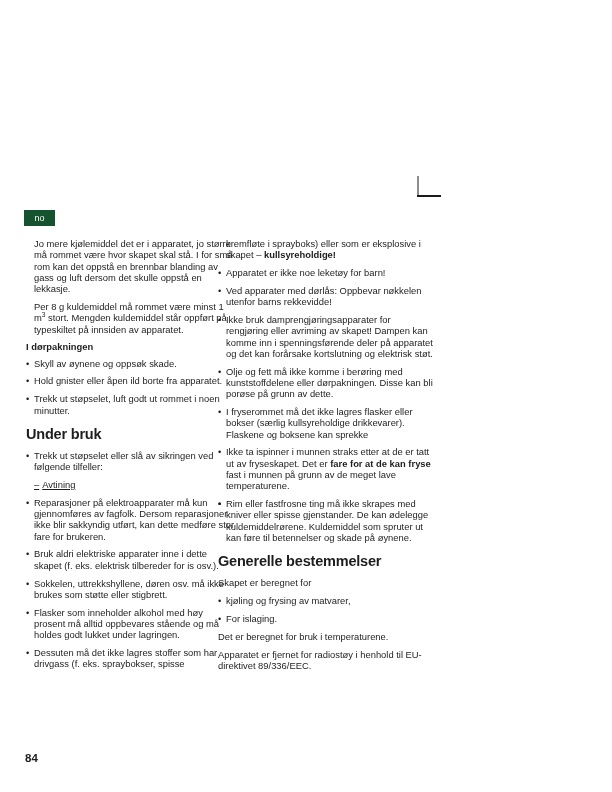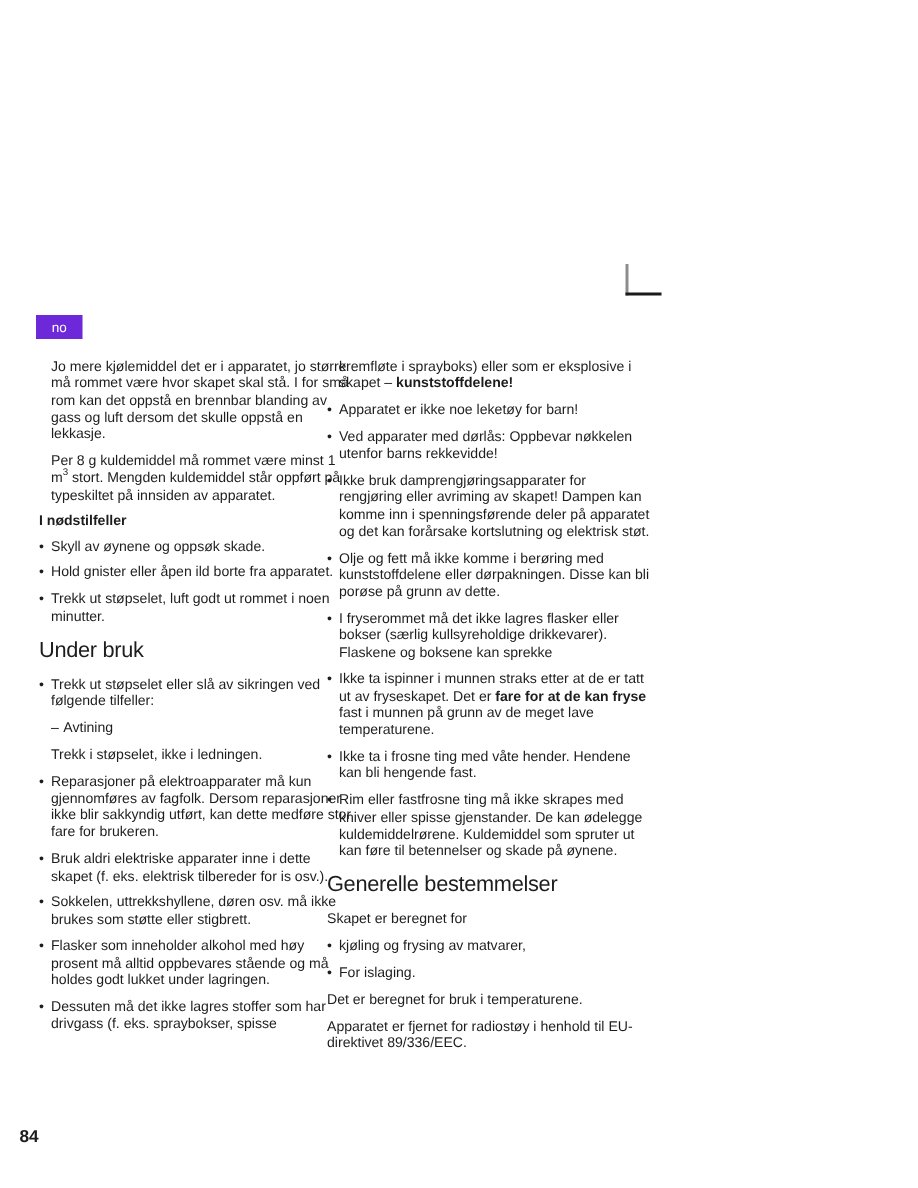--- a/index.html
+++ b/index.html
@@ -11,83 +11,82 @@
     color:#1d1d1d;
     overflow:hidden;
   }
   
   .cm-v { position:absolute; left:417px; top:176px; width:2px; height:21px; background:#8d8d8d; }
   .cm-h { position:absolute; left:417px; top:195px; width:24px; height:2px; background:#1b1b1b; }
   
   .badge {
     position:absolute; left:24px; top:210px;
     width:31px; height:16px;
-    background:#6d28d9; color:#ffffff;
+    background:#14532d; color:#ffffff;
     font-size:9px; line-height:16px; text-align:center;
   }
   
   .col { position:absolute; top:238px; font-size:9.4px; line-height:11.3px; }
   .col-left  { left:26px;  width:209px; }
   .col-right { left:218px; width:216px; }
   .para { margin:0 0 6.5px 0; }
   .ind  { padding-left:8px; }
   .item { position:relative; padding-left:8px; margin:0 0 6.5px 0; }
   .item > .marker { position:absolute; left:0; top:0; }
-  .dash { padding-left:8px; margin:0 0 6.5px 0; }
+  .dash { padding-left:8px; margin:0 0 6.5px 0;text-decoration:underline; }
   .dash .marker { margin-right:3px; }
   .subhead { font-weight:bold; margin:1px 0 5px 0; }
   .sectionhead {
-    font-weight:normal; font-size:14.5px; line-height:16px;
+    font-weight:bold; font-size:14.5px; line-height:16px;
     letter-spacing:-0.2px; margin:10px 0 8px 0;
   }
   .b { font-weight:bold; }
   .sup { font-size:6.5px; vertical-align:super; line-height:0; }
   
   .pagenum {
-    position:absolute; left:13px; top:752px;
+    position:absolute; left:25px; top:752px;
     font-weight:bold; font-size:11.5px;
   }
 </style>
 </head>
 <body>
 
 <div class="sheet">
   <div class="crop-mark">
     <span class="cm-v"></span>
     <span class="cm-h"></span>
   </div>
 
   <div class="badge">no</div>
 
   <div class="col col-left">
       <div class="para ind"><span>Jo mere kjølemiddel det er i apparatet, jo større må rommet være hvor skapet skal stå. I for små rom kan det oppstå en brennbar blanding av gass og luft dersom det skulle oppstå en lekkasje.</span></div>
       <div class="para ind"><span>Per 8 g kuldemiddel må rommet være minst 1 m</span><span class="sup">3</span><span> stort. Mengden kuldemiddel står oppført på typeskiltet på innsiden av apparatet.</span></div>
-      <div class="subhead"><span>I nødstilfeller</span></div>
+      <div class="subhead"><span>I dørpakningen</span></div>
       <div class="item"><span class="marker">•</span><span>Skyll av øynene og oppsøk skade.</span></div>
       <div class="item"><span class="marker">•</span><span>Hold gnister eller åpen ild borte fra apparatet.</span></div>
       <div class="item"><span class="marker">•</span><span>Trekk ut støpselet, luft godt ut rommet i noen minutter.</span></div>
       <div class="sectionhead"><span>Under bruk</span></div>
       <div class="item"><span class="marker">•</span><span>Trekk ut støpselet eller slå av sikringen ved følgende tilfeller:</span></div>
       <div class="dash"><span class="marker">–</span><span>Avtining</span></div>
-      <div class="para ind"><span>Trekk i støpselet, ikke i ledningen.</span></div>
       <div class="item"><span class="marker">•</span><span>Reparasjoner på elektroapparater må kun gjennomføres av fagfolk. Dersom reparasjoner ikke blir sakkyndig utført, kan dette medføre stor fare for brukeren.</span></div>
       <div class="item"><span class="marker">•</span><span>Bruk aldri elektriske apparater inne i dette skapet (f. eks. elektrisk tilbereder for is osv.).</span></div>
       <div class="item"><span class="marker">•</span><span>Sokkelen, uttrekkshyllene, døren osv. må ikke brukes som støtte eller stigbrett.</span></div>
       <div class="item"><span class="marker">•</span><span>Flasker som inneholder alkohol med høy prosent må alltid oppbevares stående og må holdes godt lukket under lagringen.</span></div>
       <div class="item"><span class="marker">•</span><span>Dessuten må det ikke lagres stoffer som har drivgass (f. eks. spraybokser, spisse</span></div>
     </div>
   <div class="col col-right">
-      <div class="para ind"><span>kremfløte i sprayboks) eller som er eksplosive i skapet – </span><span class="b">kunststoffdelene!</span></div>
+      <div class="para ind"><span>kremfløte i sprayboks) eller som er eksplosive i skapet – </span><span class="b">kullsyreholdige!</span></div>
       <div class="item"><span class="marker">•</span><span>Apparatet er ikke noe leketøy for barn!</span></div>
       <div class="item"><span class="marker">•</span><span>Ved apparater med dørlås: Oppbevar nøkkelen utenfor barns rekkevidde!</span></div>
       <div class="item"><span class="marker">•</span><span>Ikke bruk damprengjøringsapparater for rengjøring eller avriming av skapet! Dampen kan komme inn i spenningsførende deler på apparatet og det kan forårsake kortslutning og elektrisk støt.</span></div>
       <div class="item"><span class="marker">•</span><span>Olje og fett må ikke komme i berøring med kunststoffdelene eller dørpakningen. Disse kan bli porøse på grunn av dette.</span></div>
       <div class="item"><span class="marker">•</span><span>I fryserommet må det ikke lagres flasker eller bokser (særlig kullsyreholdige drikkevarer). Flaskene og boksene kan sprekke</span></div>
       <div class="item"><span class="marker">•</span><span>Ikke ta ispinner i munnen straks etter at de er tatt ut av fryseskapet. Det er </span><span class="b">fare for at de kan fryse</span><span> fast i munnen på grunn av de meget lave temperaturene.</span></div>
-      <div class="item"><span class="marker">•</span><span>Ikke ta i frosne ting med våte hender. Hendene kan bli hengende fast.</span></div>
+      <div class="item"><span class="marker">•</span></div>
       <div class="item"><span class="marker">•</span><span>Rim eller fastfrosne ting må ikke skrapes med kniver eller spisse gjenstander. De kan ødelegge kuldemiddelrørene. Kuldemiddel som spruter ut kan føre til betennelser og skade på øynene.</span></div>
       <div class="sectionhead"><span>Generelle bestemmelser</span></div>
       <div class="para"><span>Skapet er beregnet for</span></div>
       <div class="item"><span class="marker">•</span><span>kjøling og frysing av matvarer,</span></div>
       <div class="item"><span class="marker">•</span><span>For islaging.</span></div>
       <div class="para"><span>Det er beregnet for bruk i temperaturene.</span></div>
       <div class="para"><span>Apparatet er fjernet for radiostøy i henhold til EU-direktivet 89/336/EEC.</span></div>
     </div>
 
   <div class="pagenum">84</div>

